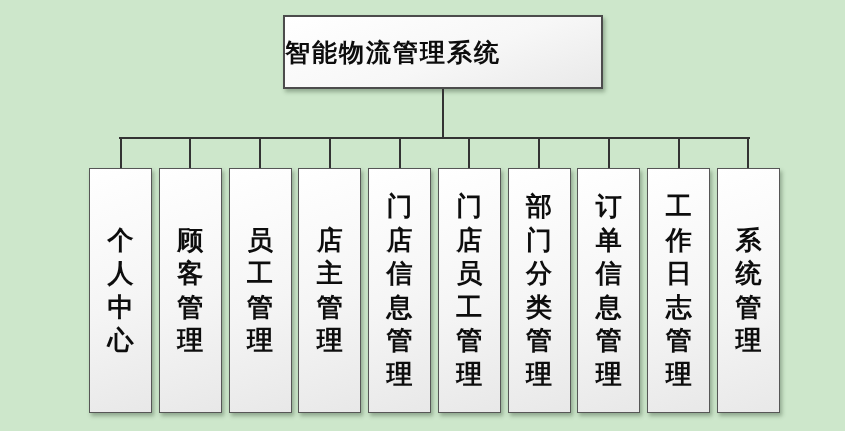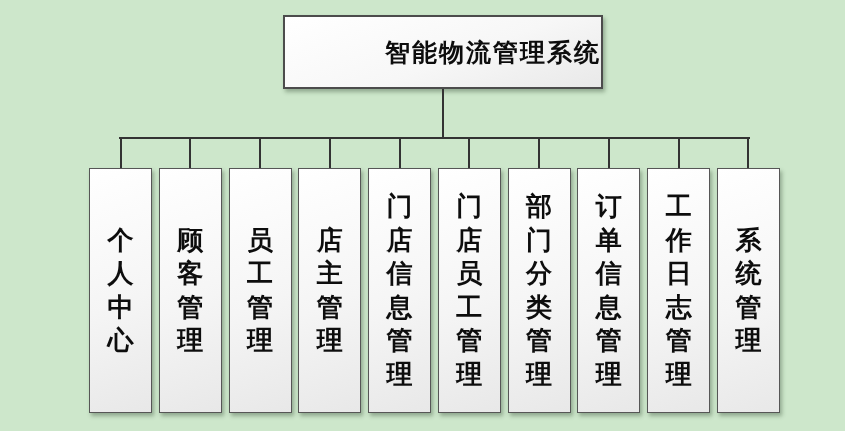--- a/index.html
+++ b/index.html
@@ -6,21 +6,21 @@
   .canvas{
     position:relative;
     width:845px;height:431px;
     background:#cde7cb;
     font-family:"Liberation Sans", sans-serif;
     overflow:hidden;
   }
   .root-node{
     position:absolute;left:283px;top:15px;
     width:320px;height:74px;box-sizing:border-box;
-    display:flex;align-items:center;justify-content:flex-end;
+    display:flex;align-items:center;justify-content:flex-start;
     background:linear-gradient(160deg,#ffffff 0%,#f7f7f7 55%,#e9e9e9 100%);
     border:2px solid #4c4c4c;
     box-shadow:2px 3px 4px rgba(70,95,70,.45);
   }
   .root-node span{
     font-size:25px;font-weight:bold;color:#0d0d0d;letter-spacing:2px;white-space:nowrap;
   }
   .root-stem{
     position:absolute;left:442px;top:89px;width:2px;height:49px;background:#333;
   }

